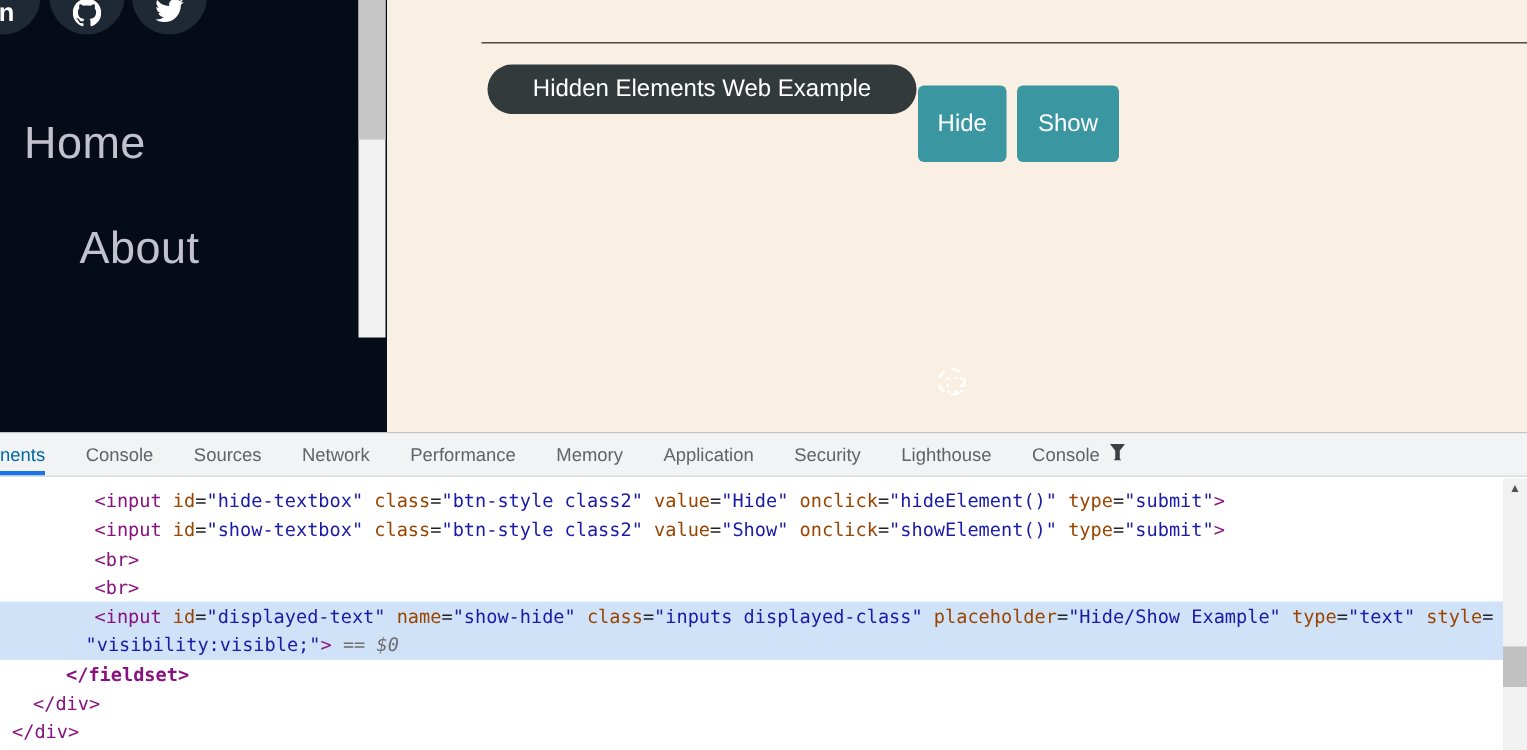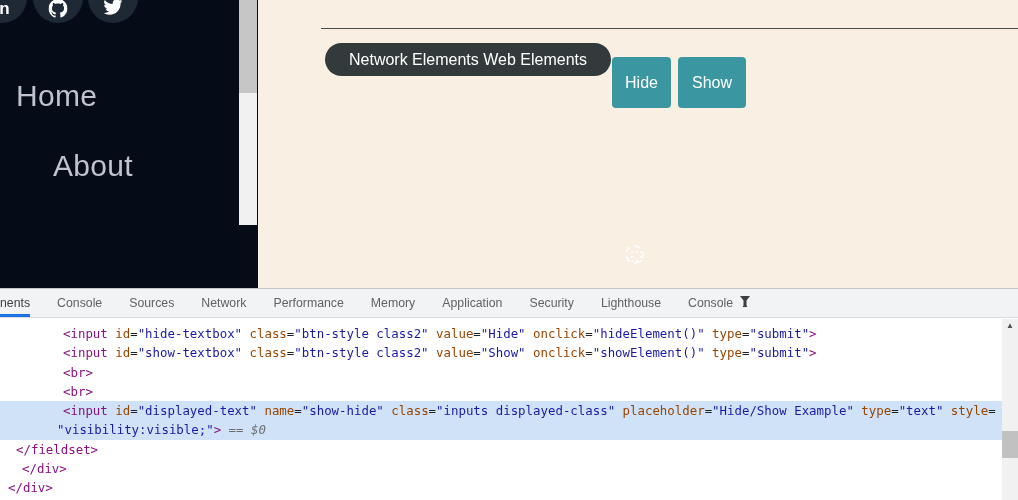--- a/index.html
+++ b/index.html
@@ -38,21 +38,21 @@
     border:2px dotted #dcdcdc;font-size:17px;padding-left:27px;color:#444;font-family:"Liberation Sans",sans-serif;}
   .example-input::placeholder{color:var(--placeholder);}
   .spinner{position:absolute;left:367px;top:245px;width:19px;height:19px;border:2px dashed #fff;border-radius:50%;opacity:.95;}
   .spinner::after{content:"";position:absolute;left:4px;top:4px;width:7px;height:7px;border:2px dotted #fff;border-radius:2px;}
 
   
   .devtools{position:absolute;left:0;top:288px;width:1018px;height:212px;background:#fff;border-top:1px solid #c4c4c4;}
   .tabbar{position:absolute;left:0;top:0;width:1018px;height:29px;background:var(--tabbar-bg);
     border-bottom:1px solid #dadce0;display:flex;align-items:stretch;gap:27px;overflow:hidden;}
   .tab{display:flex;align-items:center;font-size:12.3px;color:var(--tab-text);white-space:nowrap;cursor:pointer;}
-  .tab.selected{color:#404040;box-shadow:inset 0 -3px 0 var(--tab-underline);}
+  .tab.selected{color:#0369a1;box-shadow:inset 0 -3px 0 var(--tab-underline);}
   .flask{margin-left:7px;display:inline-block;}
   .code{position:absolute;left:0;top:30px;width:1018px;height:182px;overflow:hidden;padding-top:5px;
     font-family:"DejaVu Sans Mono","Liberation Mono",monospace;font-size:12.4px;}
   .code-row{height:19.3px;line-height:19.3px;white-space:pre;cursor:default;}
   .code-row.hl{background:var(--highlight);width:1002px;}
   .tk-tag{color:var(--code-tag);} .tk-attr{color:var(--code-attr);}
   .tk-val{color:var(--code-val);} .tk-eq{color:#202124;}
   .tk-meta{color:#6e6e6e;font-style:italic;}
   .dt-scroll{position:absolute;right:0;top:30px;width:16px;height:181px;background:var(--scroll-track);}
   .dt-scroll-arrow{position:absolute;left:0;top:0;width:16px;height:14px;color:#505050;font-size:8px;
@@ -88,21 +88,21 @@
       </div>
       <div class="side-nav-item nav-home">Home</div>
       <div class="side-nav-item nav-about">About</div>
       <div class="side-scroll-track">
         <div class="side-scroll-thumb"></div>
       </div>
     </aside>
 
     <main class="content">
       <div class="divider"></div>
-      <div class="tooltip-pill">Network Elements Web Elements</div>
+      <div class="tooltip-pill">Hidden Elements Web Example</div>
       <button class="teal-btn btn-hide">Hide</button>
       <button class="teal-btn btn-show">Show</button>
       <div class="spinner"></div>
     </main>
 
   </div>
 
   <div class="devtools">
     <div class="tabbar" id="tabbar">
         <div class="tab selected">
@@ -139,21 +139,21 @@
             </svg></span>
         </div>
       </div>
     <div class="code" id="code">
         <div class="code-row" style="padding-left: 63px;"><span class="tk-tag">&lt;input</span><span class="tk-attr"> id</span><span class="tk-eq">=</span><span class="tk-val">"hide-textbox"</span><span class="tk-attr"> class</span><span class="tk-eq">=</span><span class="tk-val">"btn-style class2"</span><span class="tk-attr"> value</span><span class="tk-eq">=</span><span class="tk-val">"Hide"</span><span class="tk-attr"> onclick</span><span class="tk-eq">=</span><span class="tk-val">"hideElement()"</span><span class="tk-attr"> type</span><span class="tk-eq">=</span><span class="tk-val">"submit"</span><span class="tk-tag">&gt;</span></div>
         <div class="code-row" style="padding-left: 63px;"><span class="tk-tag">&lt;input</span><span class="tk-attr"> id</span><span class="tk-eq">=</span><span class="tk-val">"show-textbox"</span><span class="tk-attr"> class</span><span class="tk-eq">=</span><span class="tk-val">"btn-style class2"</span><span class="tk-attr"> value</span><span class="tk-eq">=</span><span class="tk-val">"Show"</span><span class="tk-attr"> onclick</span><span class="tk-eq">=</span><span class="tk-val">"showElement()"</span><span class="tk-attr"> type</span><span class="tk-eq">=</span><span class="tk-val">"submit"</span><span class="tk-tag">&gt;</span></div>
         <div class="code-row" style="padding-left: 63px;"><span class="tk-tag">&lt;br&gt;</span></div>
         <div class="code-row" style="padding-left: 63px;"><span class="tk-tag">&lt;br&gt;</span></div>
         <div class="code-row hl" style="padding-left: 63px;"><span class="tk-tag">&lt;input</span><span class="tk-attr"> id</span><span class="tk-eq">=</span><span class="tk-val">"displayed-text"</span><span class="tk-attr"> name</span><span class="tk-eq">=</span><span class="tk-val">"show-hide"</span><span class="tk-attr"> class</span><span class="tk-eq">=</span><span class="tk-val">"inputs displayed-class"</span><span class="tk-attr"> placeholder</span><span class="tk-eq">=</span><span class="tk-val">"Hide/Show Example"</span><span class="tk-attr"> type</span><span class="tk-eq">=</span><span class="tk-val">"text"</span><span class="tk-attr"> style</span><span class="tk-eq">=</span></div>
         <div class="code-row hl" style="padding-left: 57px;"><span class="tk-val">"visibility:visible;"</span><span class="tk-tag">&gt;</span><span class="tk-meta"> == $0</span></div>
-        <div class="code-row" style="padding-left: 16px;"><span class="tk-tag">&lt;/fieldset&gt;</span></div>
+        <div class="code-row" style="padding-left: 44px; font-weight: bold;"><span class="tk-tag">&lt;/fieldset&gt;</span></div>
         <div class="code-row" style="padding-left: 22px;"><span class="tk-tag">&lt;/div&gt;</span></div>
         <div class="code-row" style="padding-left: 8px;"><span class="tk-tag">&lt;/div&gt;</span></div>
       </div>
     <div class="dt-scroll">
       <div class="dt-scroll-arrow">▲</div>
       <div class="dt-scroll-thumb"></div>
     </div>
   </div>
 
 </div>

